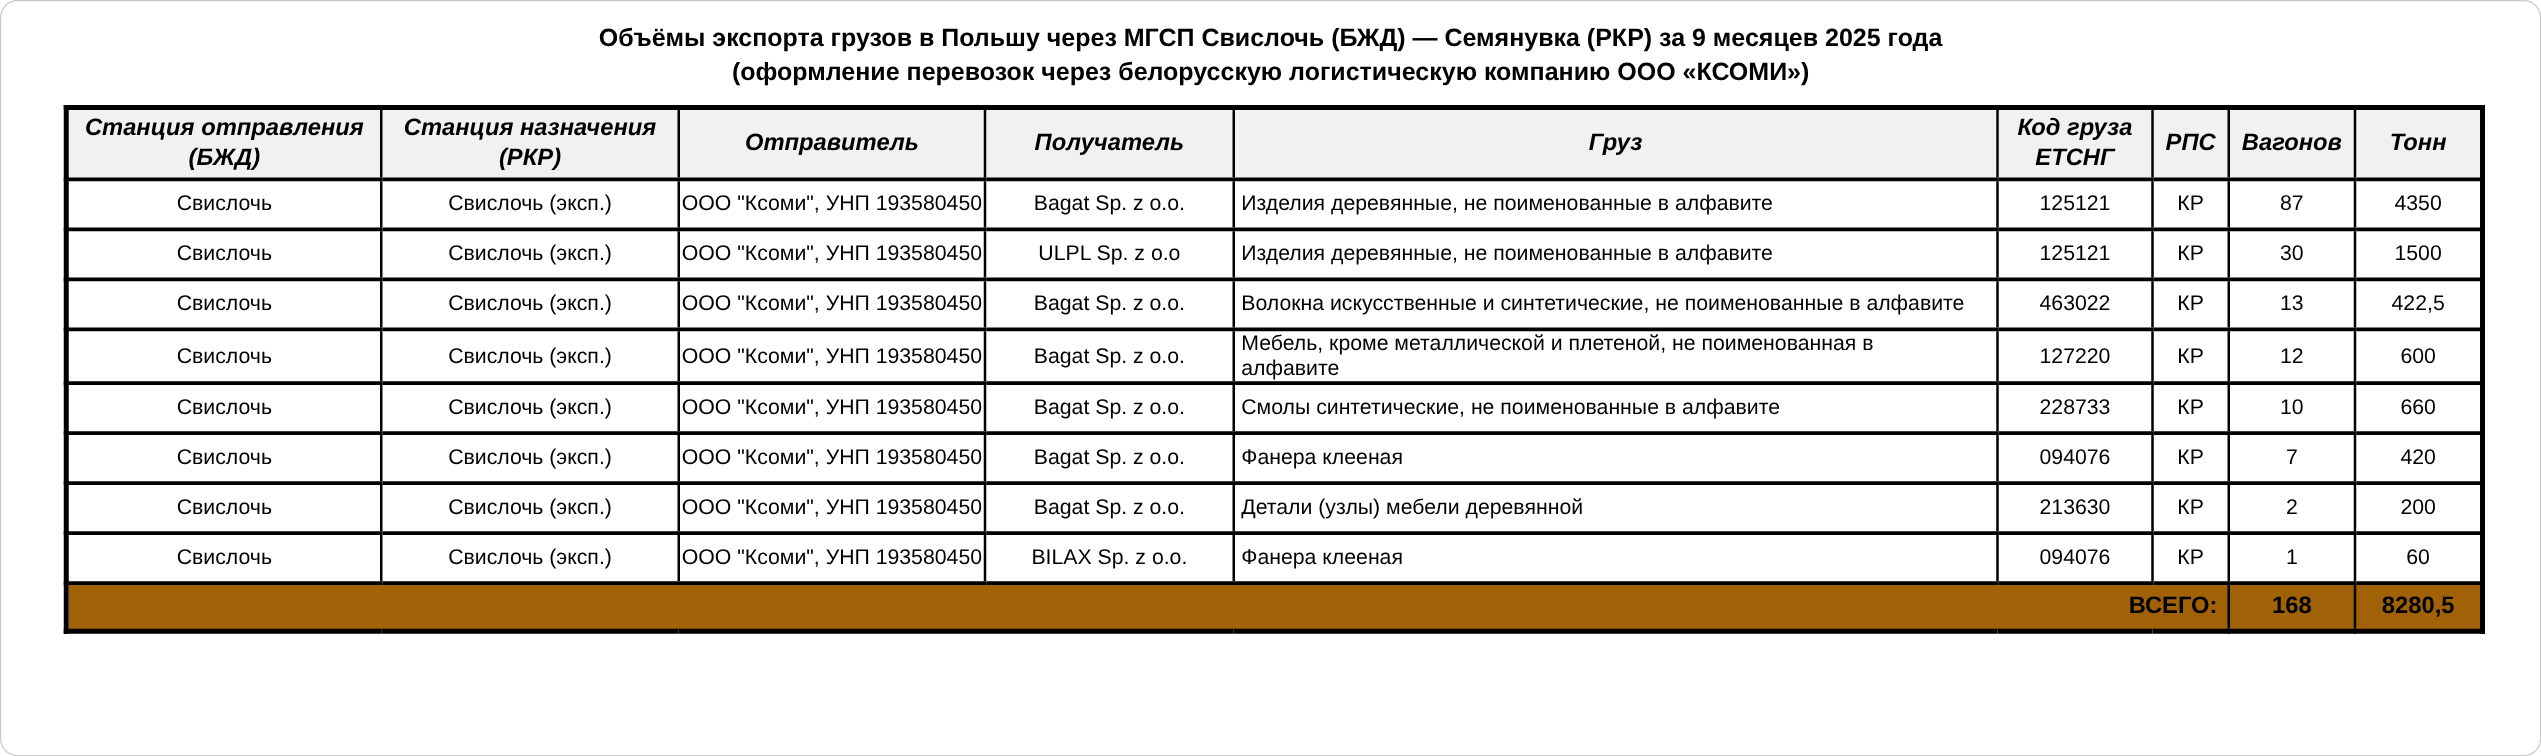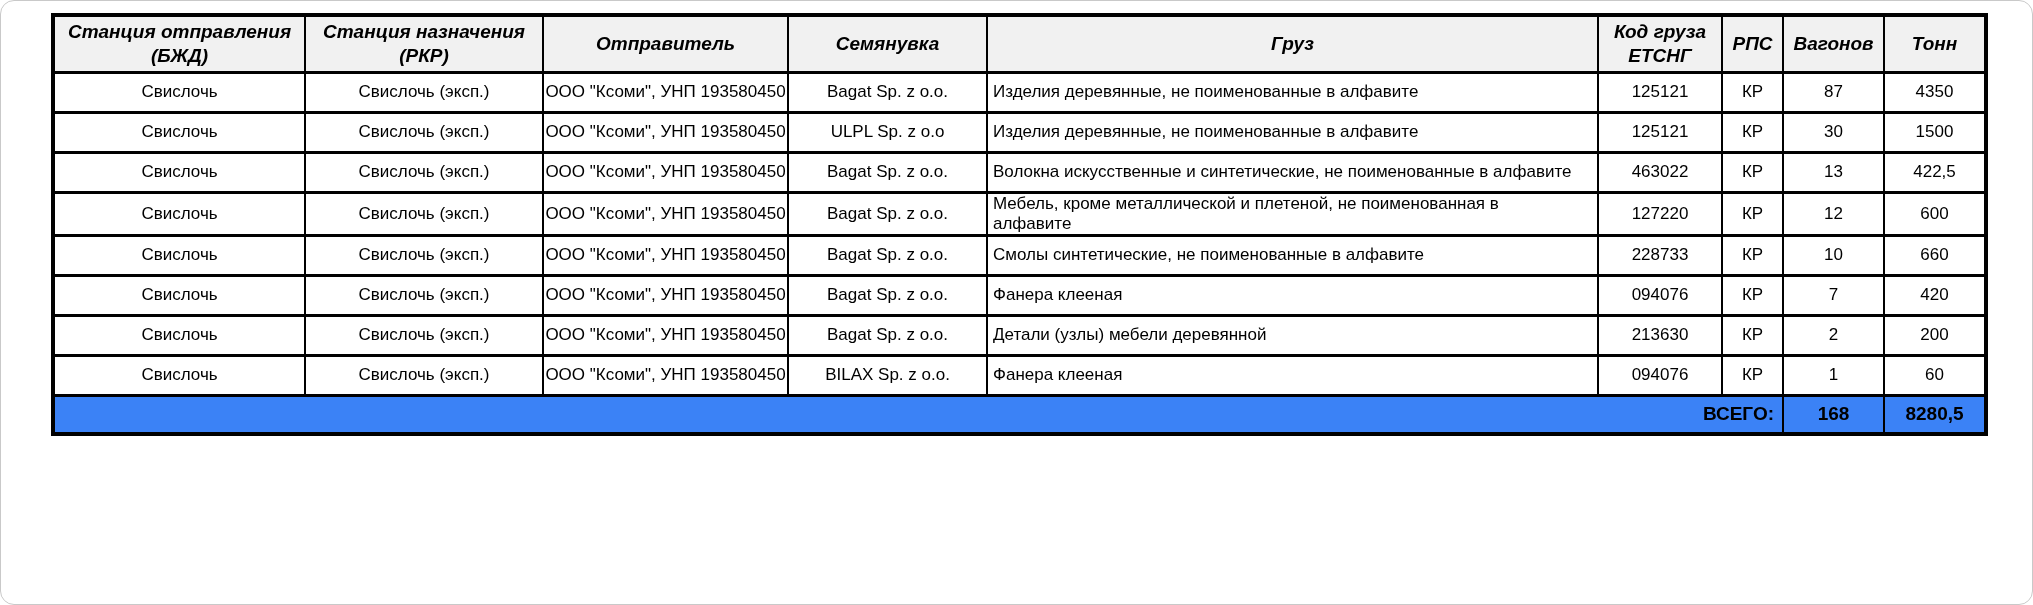--- a/index.html
+++ b/index.html
@@ -65,52 +65,56 @@
   tbody tr { height: 40px; }
   tbody td { font-size: 17px; font-weight: normal; }
   tbody td.col-cargo {
     text-align: left;
     padding-left: 5px;
     padding-right: 16px;
   }
   tbody td.col-wagons, tbody td.col-tons { font-weight: normal; }
   tfoot tr { height: 39px; }
   tfoot td {
-    background: #3b82f6;
+    background: #a16207;
     font-weight: bold;
     font-size: 19px;
   }
   tfoot td.total-label {
     text-align: right;
     padding-right: 8px;
   }
 </style>
 </head>
 <body>
 
 <div class="page">
+  <div class="title-block">
+    <div class="title-line">Объёмы экспорта грузов в Польшу через МГСП Свислочь (БЖД) — Семянувка (РКР) за 9 месяцев 2025 года</div>
+    <div class="title-line">(оформление перевозок через белорусскую логистическую компанию ООО «КСОМИ»)</div>
+  </div>
 
   <table class="report">
     <colgroup>
         <col class="c0">
         <col class="c1">
         <col class="c2">
         <col class="c3">
         <col class="c4">
         <col class="c5">
         <col class="c6">
         <col class="c7">
         <col class="c8">
       </colgroup>
     <thead>
       <tr>
           <th>Станция отправления (БЖД)</th>
           <th>Станция назначения (РКР)</th>
           <th>Отправитель</th>
-          <th>Семянувка</th>
+          <th>Получатель</th>
           <th>Груз</th>
           <th>Код груза ЕТСНГ</th>
           <th>РПС</th>
           <th>Вагонов</th>
           <th>Тонн</th>
         </tr>
     </thead>
     <tbody>
         <tr>
           <td class="col-departure-station">Свислочь</td>

